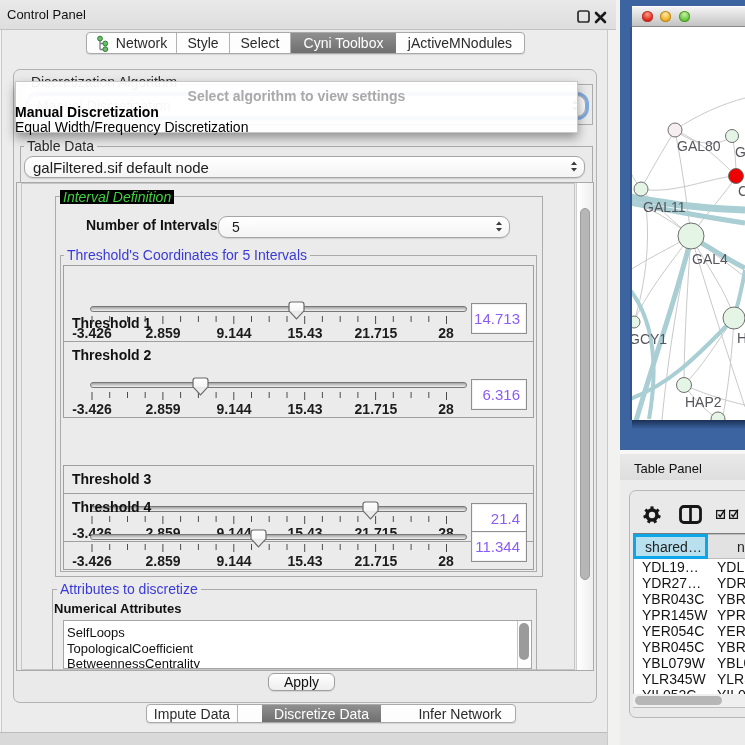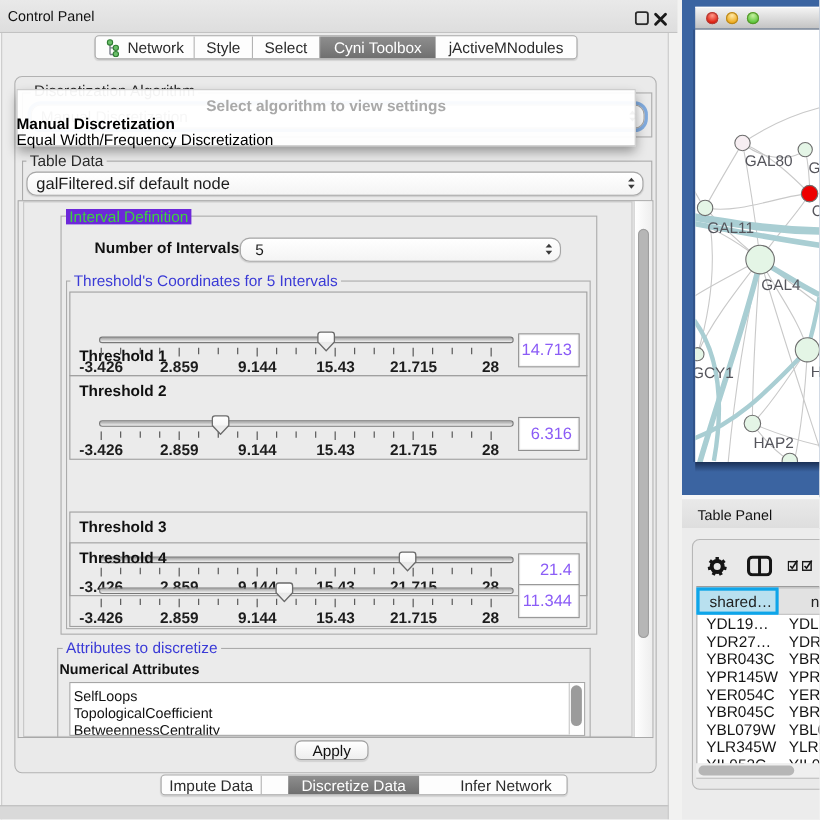--- a/index.html
+++ b/index.html
@@ -62,21 +62,21 @@
       <span class="stepper"><svg width="8" height="11">
           <path d="M4 0.5 L7 4 H1 Z" fill="#3a3a3a"></path>
           <path d="M4 10.5 L1 7 H7 Z" fill="#3a3a3a"></path>
         </svg></span>
     </div>
 <div style="position:absolute;left:16px;top:182px;width:578px;height:489px;border:1px solid #a9a9a9;background:#ebebeb;"></div>
 <div style="position:absolute;left:21px;top:183px;width:554px;height:487px;border:1px solid #c6c6c6;"></div>
 <div style="position:absolute;left:576px;top:183px;width:17px;height:487px;background:linear-gradient(90deg,#ffffff,#eeeeee);border-left:1px solid #cfcfcf;"></div>
 <div style="position:absolute;left:580px;top:208px;width:10px;height:372px;background:#b6b6b6;border:1px solid #9e9e9e;border-radius:6px;"></div>
 <div style="position:absolute;left:55px;top:196px;width:488px;height:381px;border:1px solid #ababab;"></div>
-<div style="position:absolute;left:60px;top:190px;height:14px;background:#6d28d9;padding:0 3px;line-height:14px;color:#3ed23e;">Interval Definition</div>
+<div style="position:absolute;left:60px;top:190px;height:14px;background:#000000;padding:0 3px;line-height:14px;color:#3ed23e;font-style:italic;">Interval Definition</div>
 <div style="position:absolute;left:86px;top:217px;width:140px;height:15px;color:#111;"><span class="b">Number of Intervals</span></div>
 <div class="combo" style="position:absolute;left:218px;top:216px;width:292px;height:22px;">
       <span class="txt" style="left:13px">5</span>
       <span class="stepper"><svg width="8" height="11">
           <path d="M4 0.5 L7 4 H1 Z" fill="#3a3a3a"></path>
           <path d="M4 10.5 L1 7 H7 Z" fill="#3a3a3a"></path>
         </svg></span>
     </div>
 <div style="position:absolute;left:60px;top:255px;width:477px;height:317px;border:1px solid #ababab;"></div>
 <div style="position:absolute;left:64px;top:248px;height:14px;background:#ebebeb;padding:0 3px;line-height:14px;color:#3a3ad6;">Threshold's Coordinates for 5 Intervals</div>

